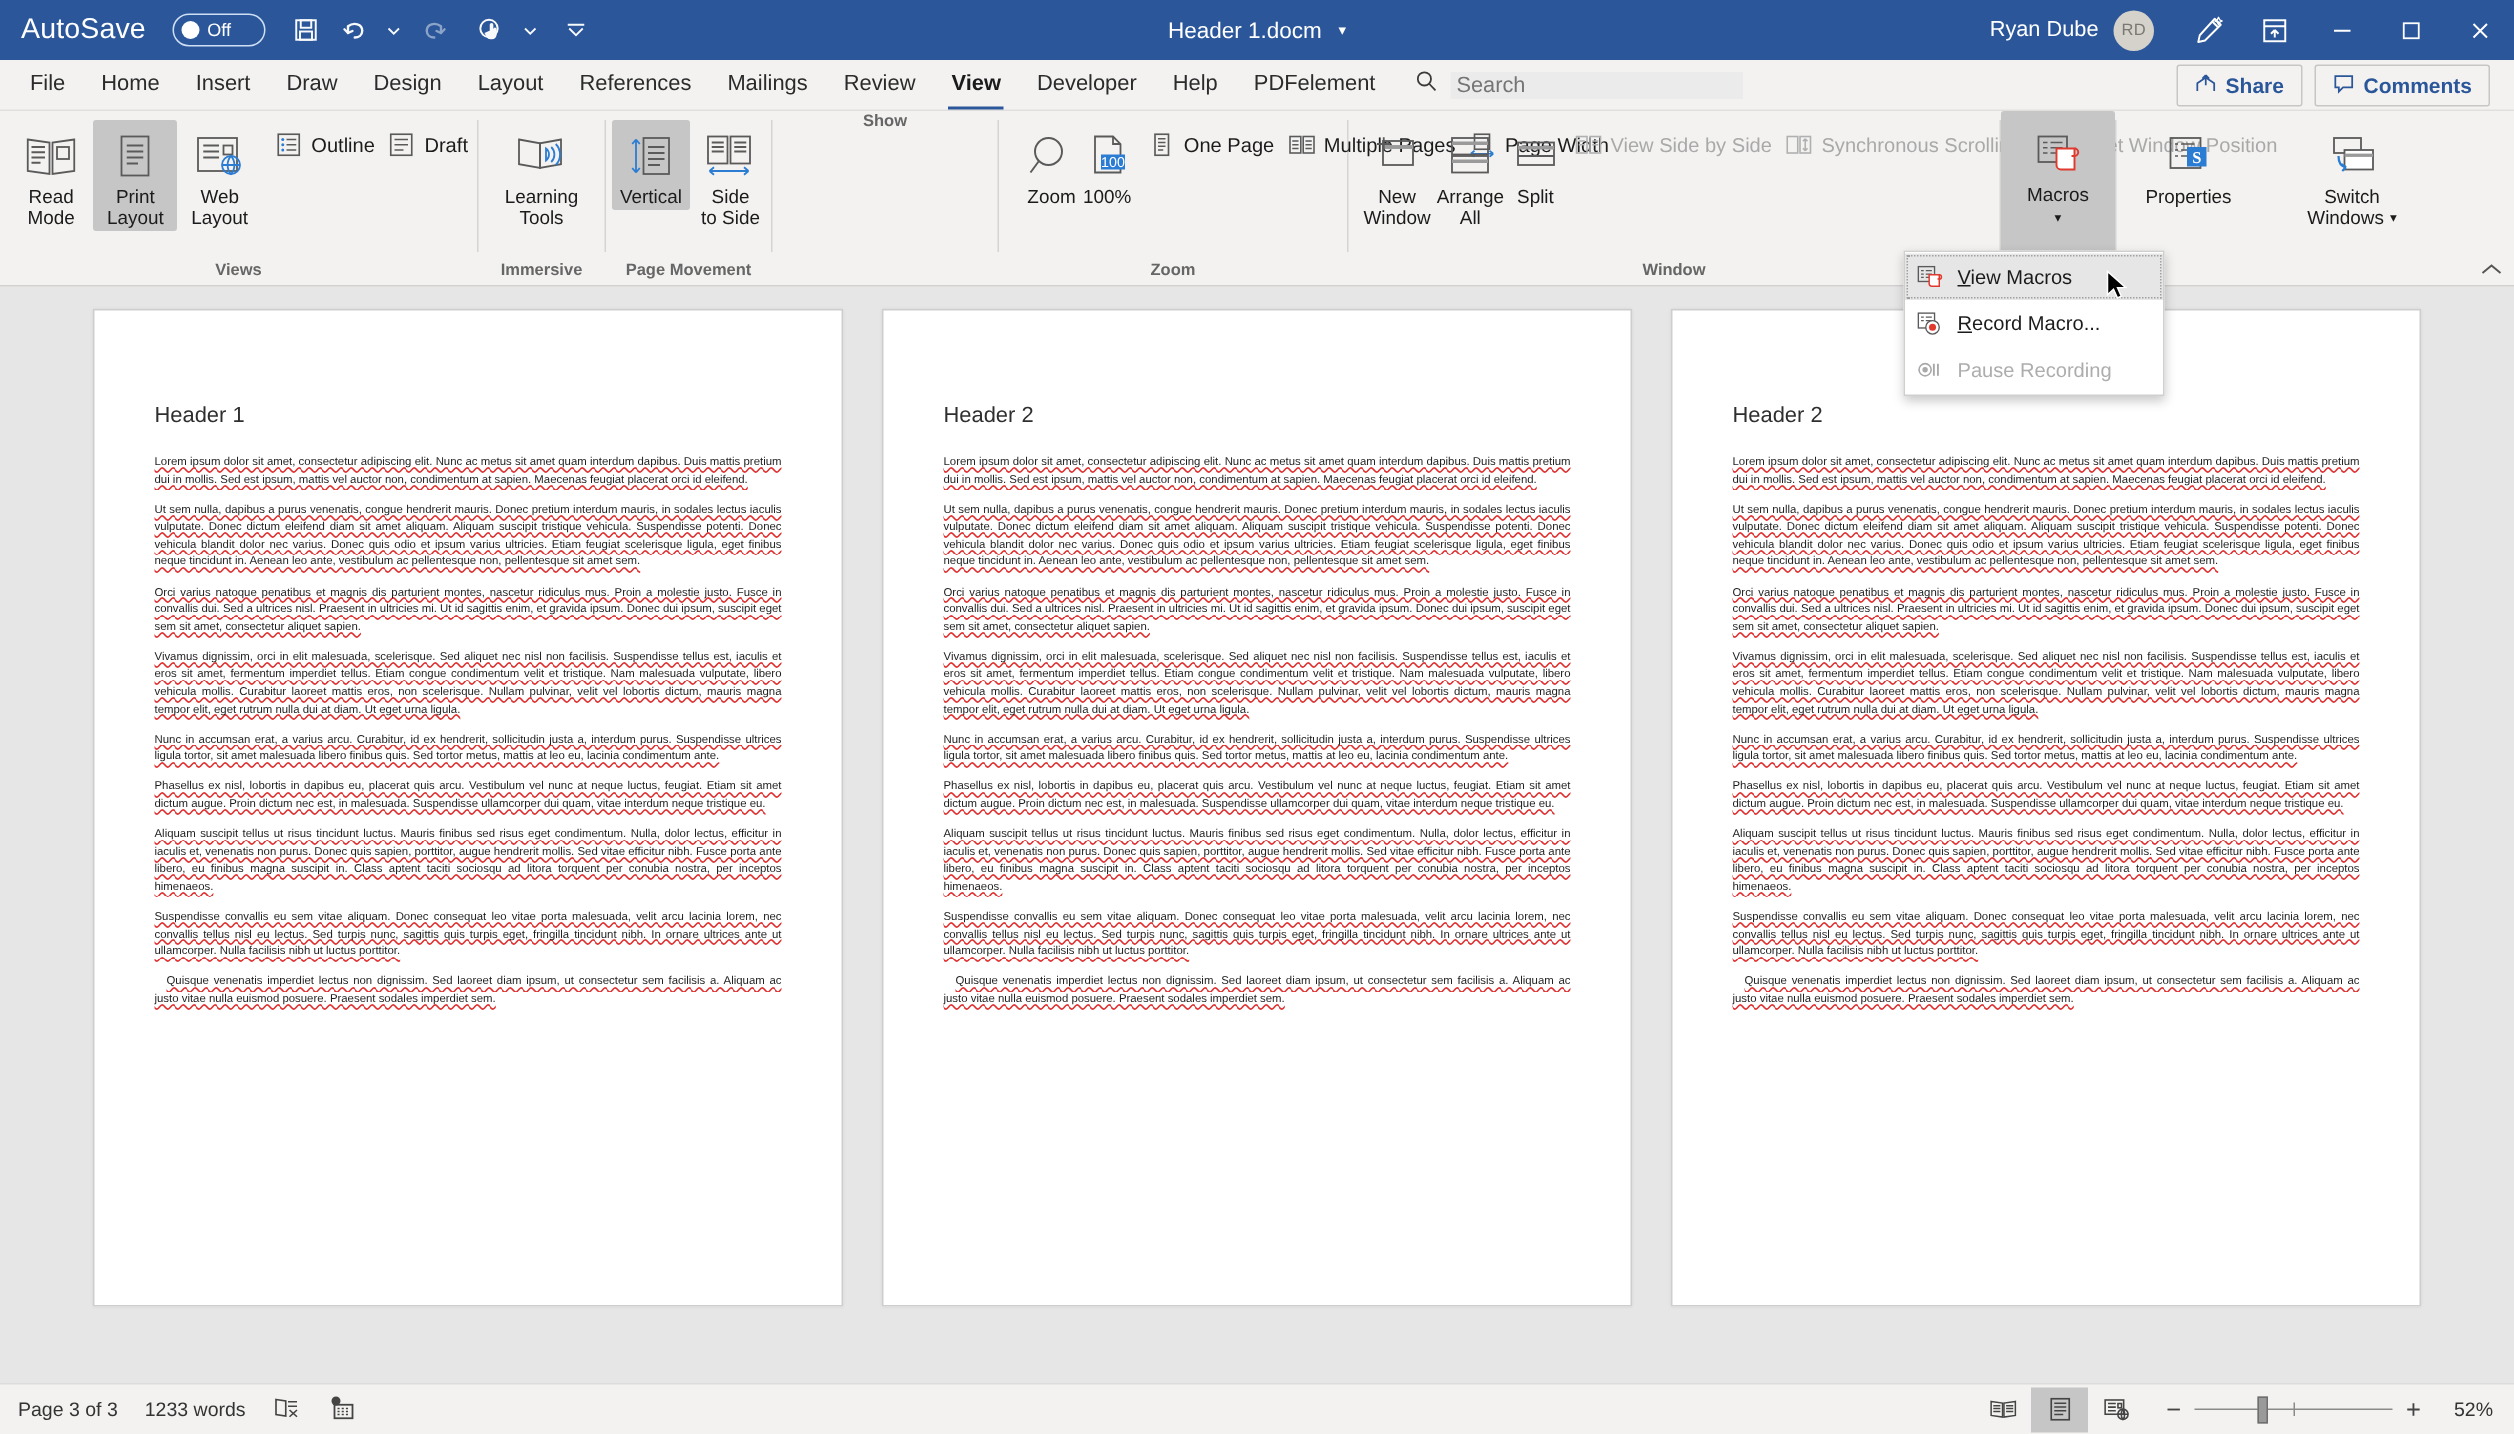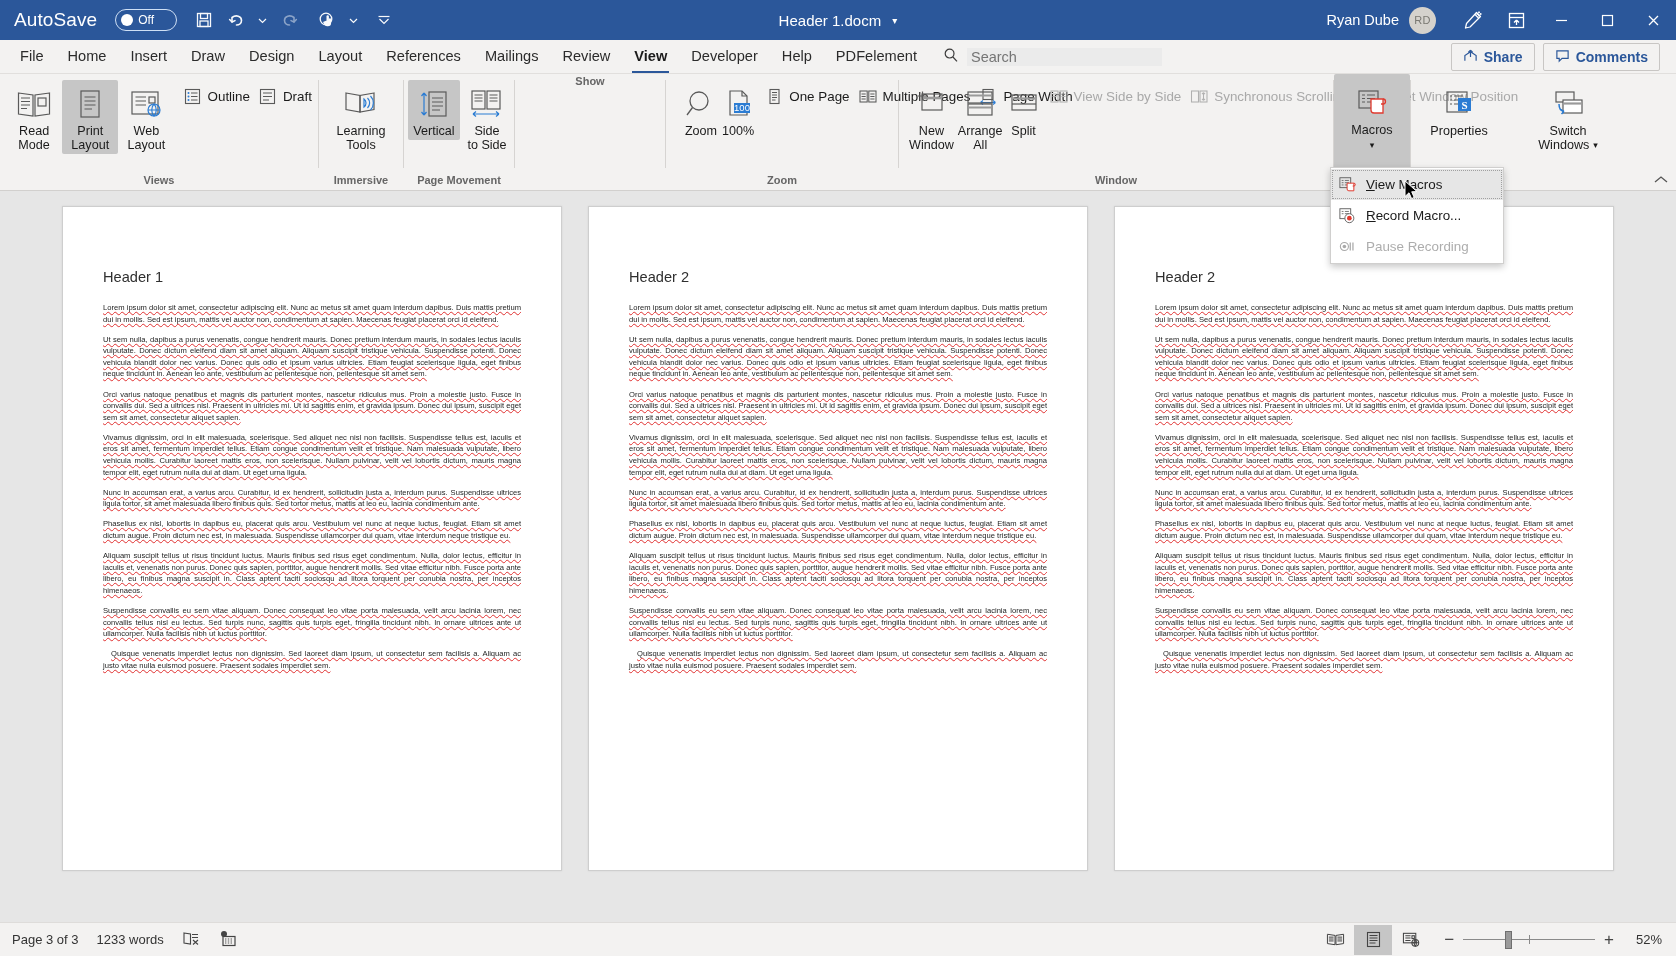--- a/index.html
+++ b/index.html
@@ -105,21 +105,21 @@
     width: 15px; height: 15px; border: 1.4px solid #5a5a5a; background: #fff; flex: 0 0 auto;
   }
   .ico-sm { width: 18px; height: 18px; display: flex; align-items: center; justify-content: center; flex: 0 0 auto; }
 
   .collapse-ribbon {
     position: absolute; right: 8px; bottom: 2px; font-size: 13px; color: #555;
   }
 
   
   .dropdown {
-    position: absolute; left: 1330px; top: 167px; width: 174px; background: #fff;
+    position: absolute; left: 1269px; top: 167px; width: 174px; background: #fff;
     border: 1px solid #d0cfce; box-shadow: 0 3px 7px rgba(0,0,0,.22); z-index: 40; padding: 1px 0;
   }
   .dd-item {
     display: flex; align-items: center; gap: 9px; height: 31px; padding: 0 8px;
     font-size: 13.4px; color: #1b1b1b;
   }
   .dd-item.hl { background: #e6e6e6; outline: 1px dotted #a0a0a0; outline-offset: -2px; }
   .dd-item.disabled { color: #adadad; }
   .dd-item u { text-decoration: underline; }
 

